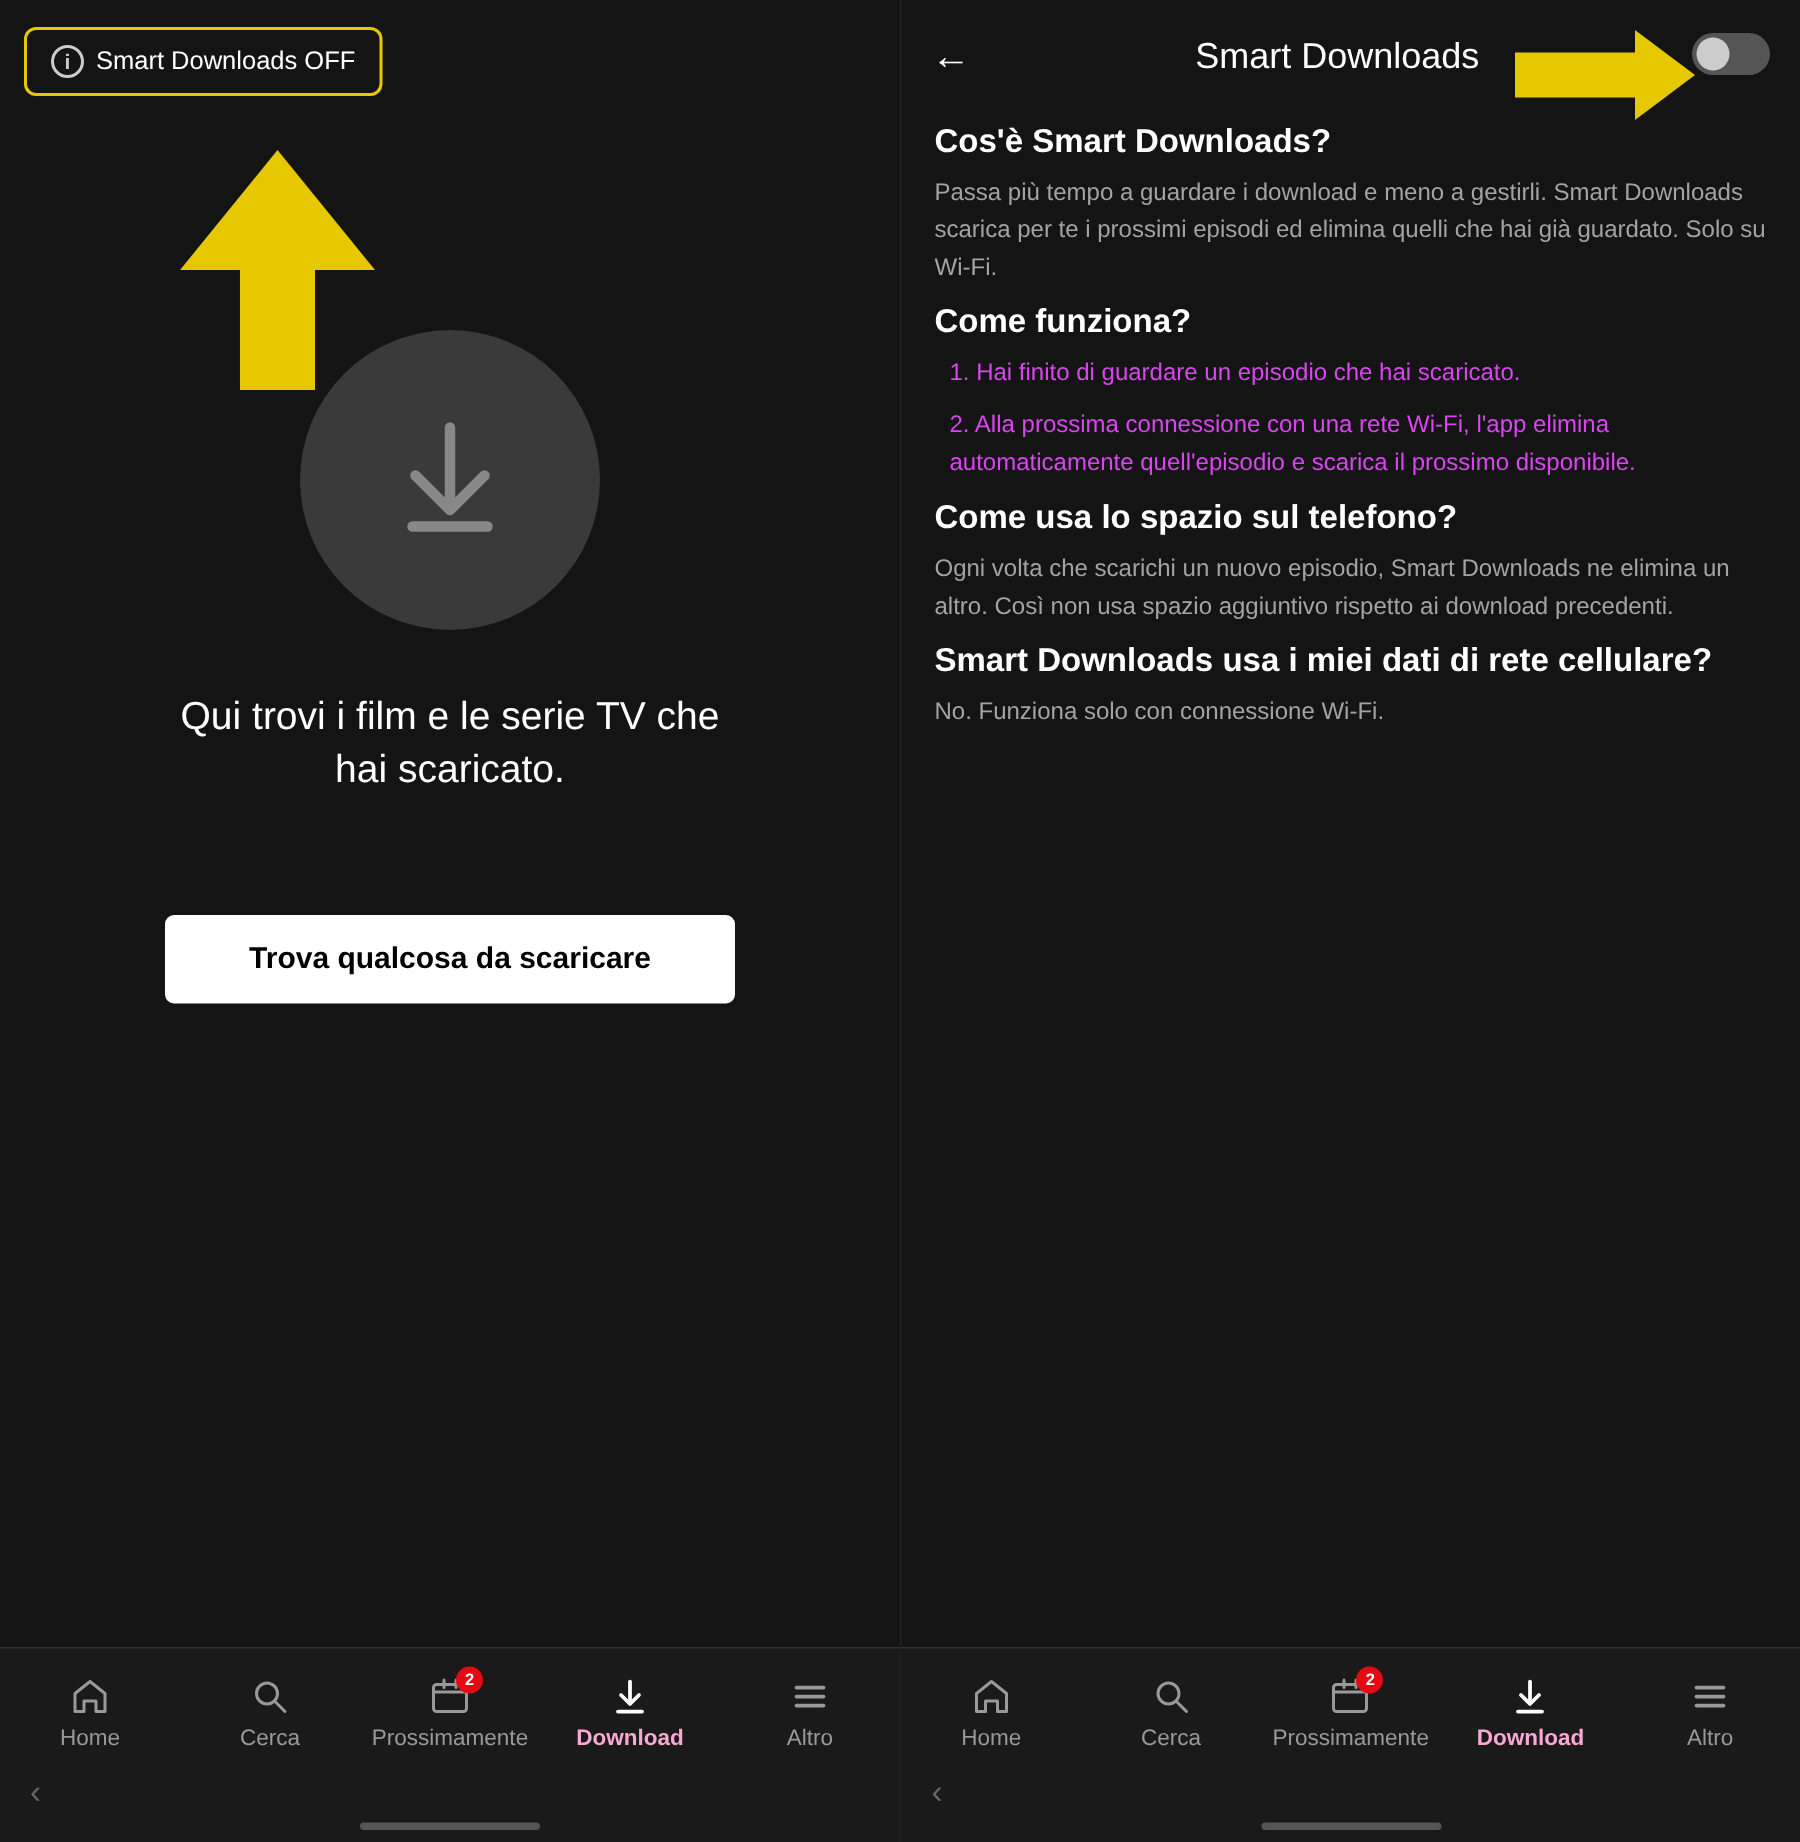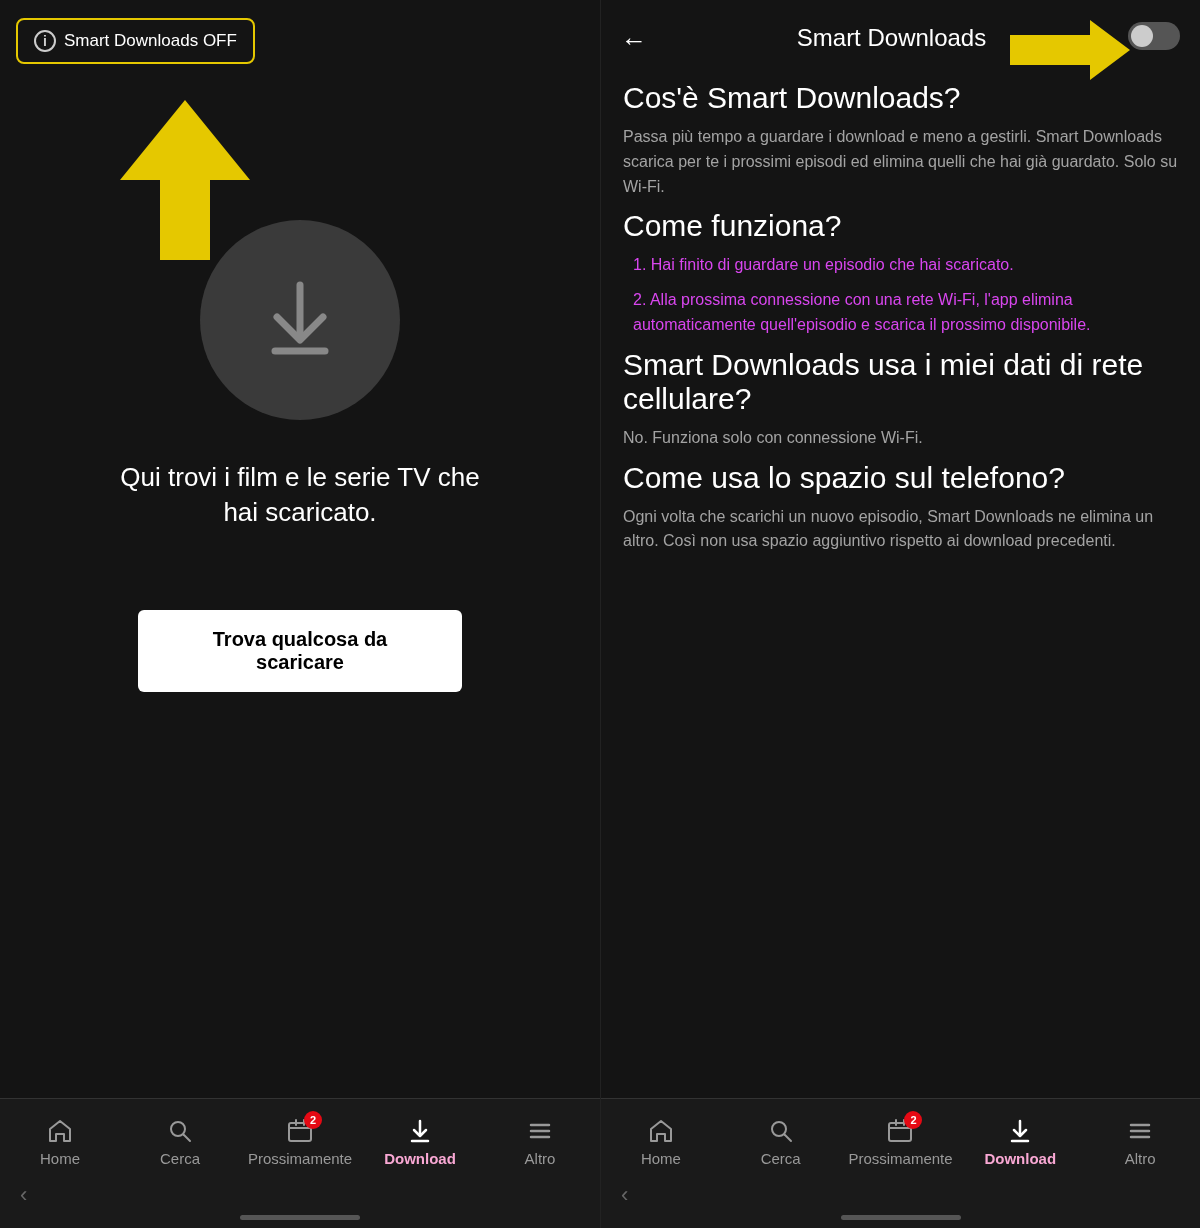--- a/index.html
+++ b/index.html
@@ -91,21 +91,21 @@
     .find-button {
       margin-top: 80px;
       background: #ffffff;
       color: #000000;
       border: none;
       border-radius: 6px;
       padding: 18px 50px;
       font-size: 20px;
       font-weight: 700;
       cursor: pointer;
-      width: 324px;
+      width: 380px;
     }
 
     
     .bottom-nav {
       position: absolute;
       bottom: 0;
       left: 0;
       right: 0;
       height: 130px;
       background: #1a1a1a;
@@ -243,22 +243,22 @@
     }
 
     .right-content {
       flex: 1;
       overflow-y: auto;
       padding: 10px 22px 20px 22px;
     }
 
     .section-title {
       color: #ffffff;
-      font-size: 30px;
-      font-weight: 400;
+      font-size: 22px;
+      font-weight: 700;
       margin-bottom: 10px;
       margin-top: 18px;
     }
     .section-title:first-child {
       margin-top: 0;
     }
     .section-body {
       color: #a3a3a3;
       font-size: 16px;
       line-height: 1.55;
@@ -404,27 +404,27 @@
       <div class="section-body">Passa più tempo a guardare i download e meno a gestirli. Smart Downloads scarica per te i prossimi episodi ed elimina quelli che hai già guardato. Solo su Wi-Fi.</div>
     </div>
 
     <div>
       <div class="section-title">Come funziona?</div>
       <div class="numbered-item">1. Hai finito di guardare un episodio che hai scaricato.</div>
       <div class="numbered-item">2. Alla prossima connessione con una rete Wi-Fi, l'app elimina automaticamente quell'episodio e scarica il prossimo disponibile.</div>
     </div>
 
     <div>
+      <div class="section-title">Come usa lo spazio sul telefono?</div>
+      <div class="section-body">Ogni volta che scarichi un nuovo episodio, Smart Downloads ne elimina un altro. Così non usa spazio aggiuntivo rispetto ai download precedenti.</div>
+    </div>
+
+    <div>
       <div class="section-title">Smart Downloads usa i miei dati di rete cellulare?</div>
       <div class="section-body">No. Funziona solo con connessione Wi-Fi.</div>
-    </div>
-
-    <div>
-      <div class="section-title">Come usa lo spazio sul telefono?</div>
-      <div class="section-body">Ogni volta che scarichi un nuovo episodio, Smart Downloads ne elimina un altro. Così non usa spazio aggiuntivo rispetto ai download precedenti.</div>
     </div>
 
   </div>
 
   <div class="right-bottom-nav">
 
     <div class="nav-item">
       <div class="nav-icon">
         <svg width="26" height="26" viewBox="0 0 26 26" fill="none">
           <path d="M3 11L13 3L23 11V23H17V16H9V23H3V11Z" stroke="#999" stroke-width="2" fill="none" stroke-linejoin="round"></path>

